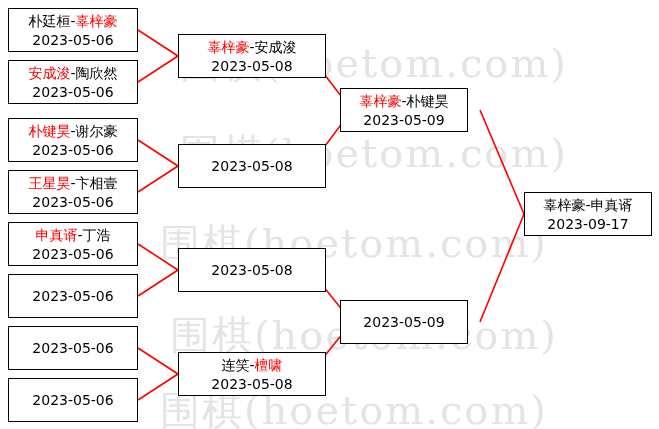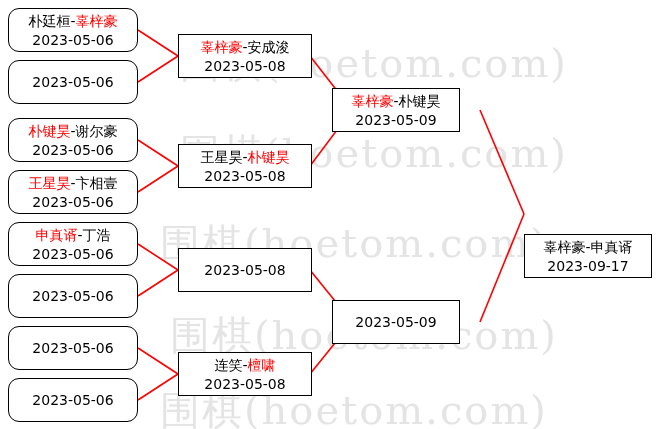--- a/index.html
+++ b/index.html
@@ -12,24 +12,24 @@
     font-family:"DejaVu Serif","Liberation Serif",serif;letter-spacing:2px;
     pointer-events:none;user-select:none;
   }
   svg.lines{position:absolute;left:0;top:0;z-index:1;}
   .box{
     position:absolute;z-index:2;box-sizing:border-box;height:44px;background:#fff;
     border:1px solid #000;display:flex;flex-direction:column;align-items:center;
     justify-content:center;gap:1px;font-size:14px;line-height:18px;color:#000;
     text-align:center;
   }
-  .r1{left:8px;width:130px;border-radius:11px;}
-  .r2{left:178px;width:134px;}
-  .r3{left:332px;width:128px;}
-  .rf{left:524px;width:128px;margin-top:42px;}
+  .r1{left:8px;width:130px;}
+  .r2{left:178px;width:148px;}
+  .r3{left:340px;width:128px;}
+  .rf{left:524px;width:128px;}
   .box .win{color:#fe0000;}
   .matchup{white-space:nowrap;}
   .date{white-space:nowrap;}
 </style>
 </head>
 <body>
 
 <div class="stage">
 
   <div class="watermark" style="left:180px;top:36px">围棋(hoetom.com)</div>
@@ -55,20 +55,21 @@
       <line x1="480" y1="110" x2="524" y2="214"></line>
       <line x1="480" y1="322" x2="524" y2="214"></line>
     </g>
   </svg>
 
   <div class="box r1" style="top:8px">
     <div class="matchup"><span>朴廷桓</span><span>-</span><span class="win">辜梓豪</span></div>
     <div class="date">2023-05-06</div>
   </div>
   <div class="box r1" style="top:60px">
+    <div class="matchup"><span class="win">安成浚</span><span>-</span><span>陶欣然</span></div>
     <div class="date">2023-05-06</div>
   </div>
   <div class="box r1" style="top:118px">
     <div class="matchup"><span class="win">朴键昊</span><span>-</span><span>谢尔豪</span></div>
     <div class="date">2023-05-06</div>
   </div>
   <div class="box r1" style="top:170px">
     <div class="matchup"><span class="win">王星昊</span><span>-</span><span>卞相壹</span></div>
     <div class="date">2023-05-06</div>
   </div>
@@ -84,21 +85,20 @@
   </div>
   <div class="box r1" style="top:378px">
     <div class="date">2023-05-06</div>
   </div>
 
   <div class="box r2" style="top:34px">
     <div class="matchup"><span class="win">辜梓豪</span><span>-</span><span>安成浚</span></div>
     <div class="date">2023-05-08</div>
   </div>
   <div class="box r2" style="top:144px">
-    <div class="matchup"><span>王星昊</span><span>-</span><span class="win">朴键昊</span></div>
     <div class="date">2023-05-08</div>
   </div>
   <div class="box r2" style="top:248px">
     <div class="date">2023-05-08</div>
   </div>
   <div class="box r2" style="top:352px">
     <div class="matchup"><span>连笑</span><span>-</span><span class="win">檀啸</span></div>
     <div class="date">2023-05-08</div>
   </div>
 

